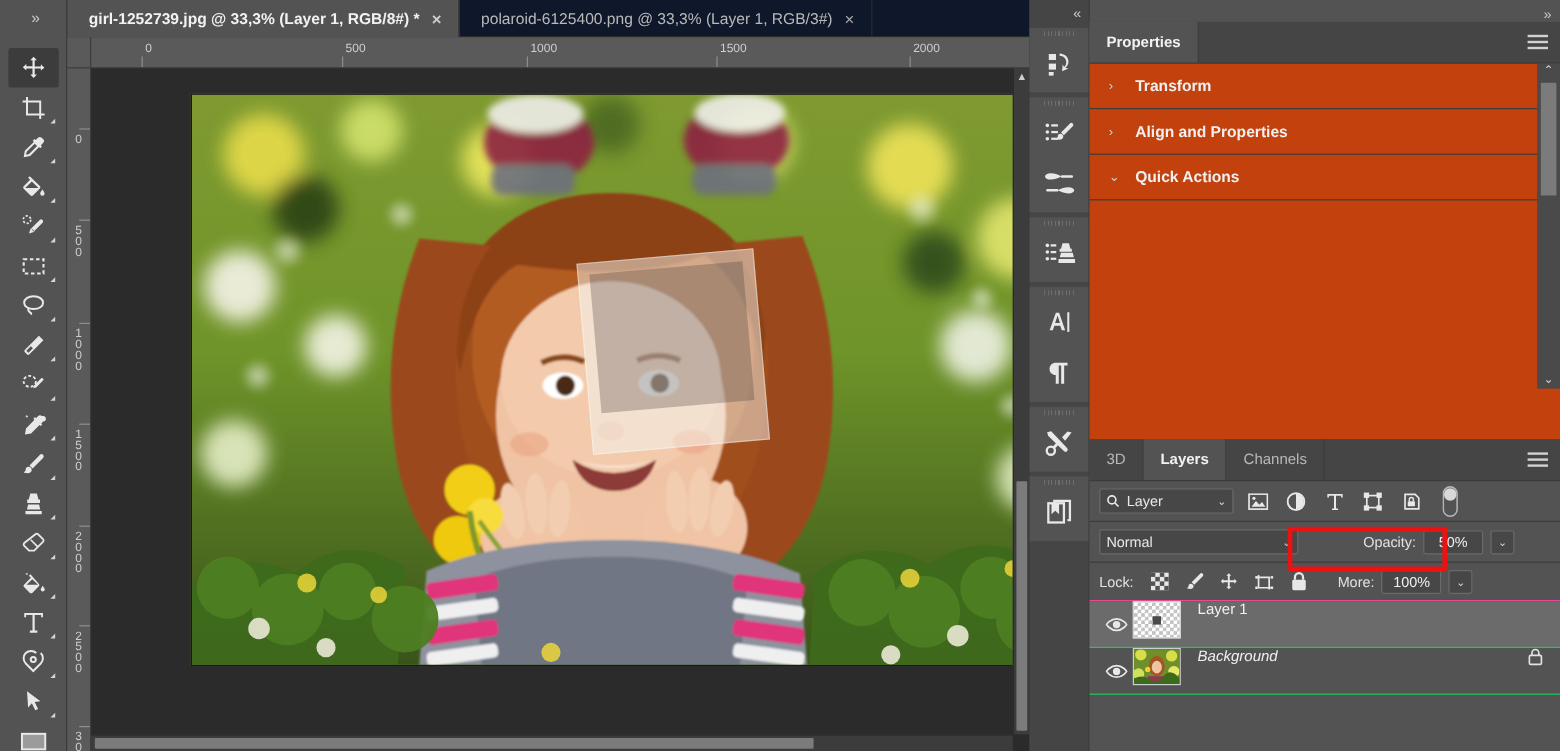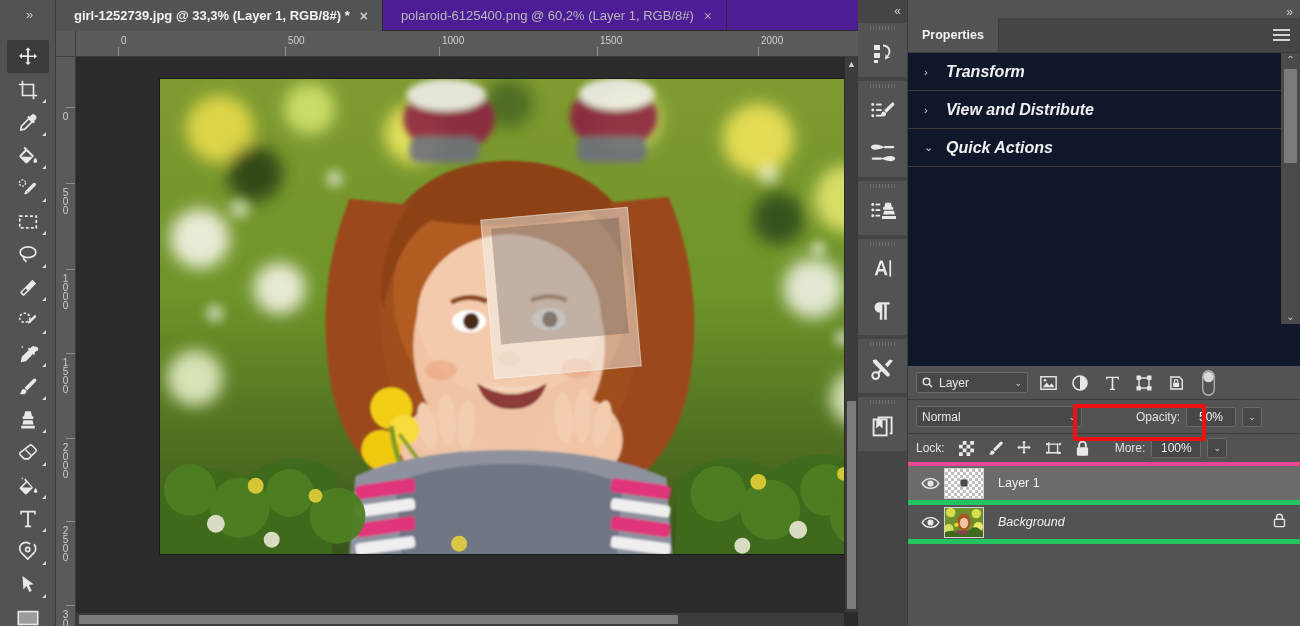--- a/index.html
+++ b/index.html
@@ -28,21 +28,21 @@
   .tool .corner {
     position: absolute; right: 3px; bottom: 3px;
     width: 0; height: 0;
     border-left: 4px solid transparent;
     border-bottom: 4px solid #d6d6d6;
   }
 
   
   .tabbar {
     position: absolute; left: 56px; top: 0; width: 802px; height: 31px;
-    background: #4c1d95; display: flex; align-items: stretch;
+    background: #0f172a; display: flex; align-items: stretch;
     border-bottom: 1px solid #2b2b2b;
   }
   .tab {
     display: flex; align-items: center; gap: 10px;
     padding: 0 14px 0 18px; height: 31px;
     font-size: 13px; color: #b9b9b9; cursor: pointer;
     border-right: 1px solid #2b2b2b;
     white-space: nowrap;
   }
   .tab.active { background: #535353; color: #f2f2f2; font-weight: bold; }
@@ -134,21 +134,21 @@
     background: repeating-linear-gradient(90deg,#6e6e6e 0 1px,transparent 1px 3px);
   }
   .dockitem {
     width: 50px; height: 42px; display: flex; align-items: center; justify-content: center;
     cursor: pointer;
   }
 
   
   .props {
     position: absolute; left: 908px; top: 18px; width: 392px; height: 348px;
-    background: #0f172a;
+    background: #c2410c;
   }
   .panel-tabrow {
     height: 35px; background: #454545; display: flex; align-items: stretch; position: relative;
     border-bottom: 1px solid #3c3c3c;
   }
   .panel-tab {
     display: flex; align-items: center; padding: 0 14px; font-size: 12.5px;
     color: #b9b9b9; cursor: pointer; border-right: 1px solid #3c3c3c;
   }
   .panel-tab.active { background: #535353; color: #f2f2f2; font-weight: bold; }
@@ -169,21 +169,21 @@
   }
   .prop-head .ptxt { font-size: 13px; color: #e2e2e2; }
 
   .prop-body { position: relative; height: 271px; overflow: hidden; }
   .prop-scroll { position: absolute; left: 0; top: 0; right: 19px; bottom: 0; }
   .acc-row {
     display: flex; align-items: center; gap: 12px; height: 38px; padding: 0 16px;
     border-bottom: 1px solid #3c3c3c; cursor: pointer;
   }
   .acc-row .chev { font-size: 11px; color: #d5d5d5; width: 10px; }
-  .acc-row .acc-title { font-size: 16px; color: #f0f0f0; font-weight: bold; font-style: italic; }
+  .acc-row .acc-title { font-size: 13px; color: #f0f0f0; font-weight: bold; }
   .qa-body { padding: 10px 16px 0 16px; }
   .qa-btn {
     display: block; width: 100%; height: 26px; margin-bottom: 10px;
     background: #474747; border: 1px solid #5d5d5d; border-radius: 2px;
     color: #e8e8e8; font-size: 12.5px; font-family: "Liberation Sans", sans-serif;
     cursor: pointer;
   }
   .qa-more {
     display: block; text-align: center; font-size: 12.5px; color: #dcdcdc;
     text-decoration: underline; cursor: pointer; margin-top: 2px;
@@ -242,31 +242,31 @@
     display: flex; align-items: center; justify-content: center;
     font-size: 9px; color: #d5d5d5; cursor: pointer;
   }
   .hl-box {
     position: absolute; left: 165px; top: 4px; width: 133px; height: 37px;
     border: 4px solid #ee1111; border-radius: 2px; pointer-events: none;
   }
 
   .lockrow {
     display: flex; align-items: center; height: 32px; padding: 0 8px;
-    border-bottom: 4px solid #ec4899; gap: 4px;
+    border-bottom: 1px solid #ec4899; gap: 4px;
   }
   .lockrow .lbl { font-size: 12px; color: #e2e2e2; margin-right: 5px; }
   .lockicon { width: 25px; height: 22px; display: flex; align-items: center; justify-content: center; cursor: pointer; }
   .fill-grp { display: flex; align-items: center; gap: 6px; margin-left: 16px; }
   .fill-grp .lbl2 { font-size: 12px; color: #e2e2e2; }
 
   .layerlist { background: #535353; }
   .layerrow {
-    display: flex; align-items: center; height: 39px; padding: 0 8px;
-    border-bottom: 5px solid #22c55e; cursor: pointer; position: relative;
+    display: flex; height: 39px; padding: 0 8px;
+    border-bottom: 1px solid #22c55e; cursor: pointer; position: relative;
   }
   .layerrow.sel { background: #6b6b6b; }
   .eye { width: 28px; display: flex; align-items: center; justify-content: center; cursor: pointer; }
   .lthumb {
     width: 40px; height: 31px; border: 1px solid #cfcfcf; margin-right: 14px;
     overflow: hidden; position: relative; flex: none;
   }
   .lthumb.checker {
     background-image:
       linear-gradient(45deg,#bfbfbf 25%,transparent 25%,transparent 75%,#bfbfbf 75%),
@@ -410,21 +410,21 @@
 
   <div class="tabbar-collapse">
     <span class="collapse-chev">»</span>
   </div>
   <div class="tabbar">
     <div class="tab active">
       <span>girl-1252739.jpg @ 33,3% (Layer 1, RGB/8#) *</span>
       <span class="tclose">×</span>
     </div>
     <div class="tab">
-      <span>polaroid-6125400.png @ 60,2% (Layer 1, RGB/8#)</span>
+      <span>polaroid-6125400.png @ 33,3% (Layer 1, RGB/3#)</span>
       <span class="tclose">×</span>
     </div>
   </div>
 
   <div class="docarea">
     <div class="ruler-corner"></div>
 
     <div class="ruler-h">
       <span class="rh-label" style="left:45px">0</span>
       <span class="rh-label" style="left:212px">500</span>
@@ -725,36 +725,52 @@
 
 
     <div class="prop-body">
       <div class="prop-scroll">
         <div class="acc-row">
           <span class="chev">›</span>
           <span class="acc-title">Transform</span>
         </div>
         <div class="acc-row">
           <span class="chev">›</span>
-          <span class="acc-title">View and Distribute</span>
+          <span class="acc-title">Align and Properties</span>
         </div>
         <div class="acc-row">
           <span class="chev">⌄</span>
           <span class="acc-title">Quick Actions</span>
         </div>
       </div>
       <div class="prop-sb">
         <div class="ar up">⌃</div>
         <div class="thumb"></div>
         <div class="ar dn">⌄</div>
       </div>
     </div>
   </div>
 
   <div class="layers">
+    <div class="panel-tabrow">
+      <div class="panel-tab">
+        <span>3D</span>
+      </div>
+      <div class="panel-tab active">
+        <span>Layers</span>
+      </div>
+      <div class="panel-tab">
+        <span>Channels</span>
+      </div>
+      <div class="panel-menu">
+          <i></i>
+          <i></i>
+          <i></i>
+        </div>
+    </div>
 
     <div class="filterrow">
       <div class="kind-select">
         <svg width="11" height="11" viewBox="0 0 12 12" fill="none" stroke="#e8e8e8" stroke-width="1.5">
             <circle cx="5" cy="5" r="3.6"></circle>
             <path d="M7.8 7.8L11 11"></path>
           </svg>
         <span class="kl">Layer</span>
         <span class="kc">⌄</span>
       </div>

